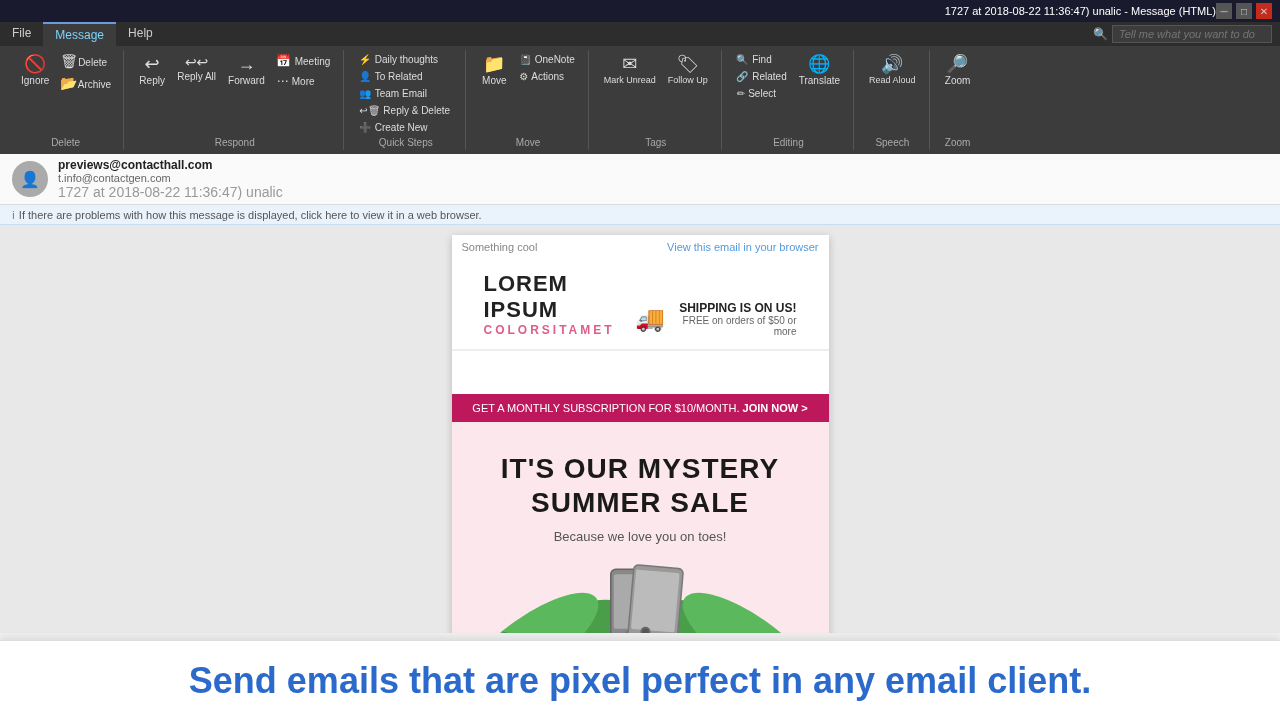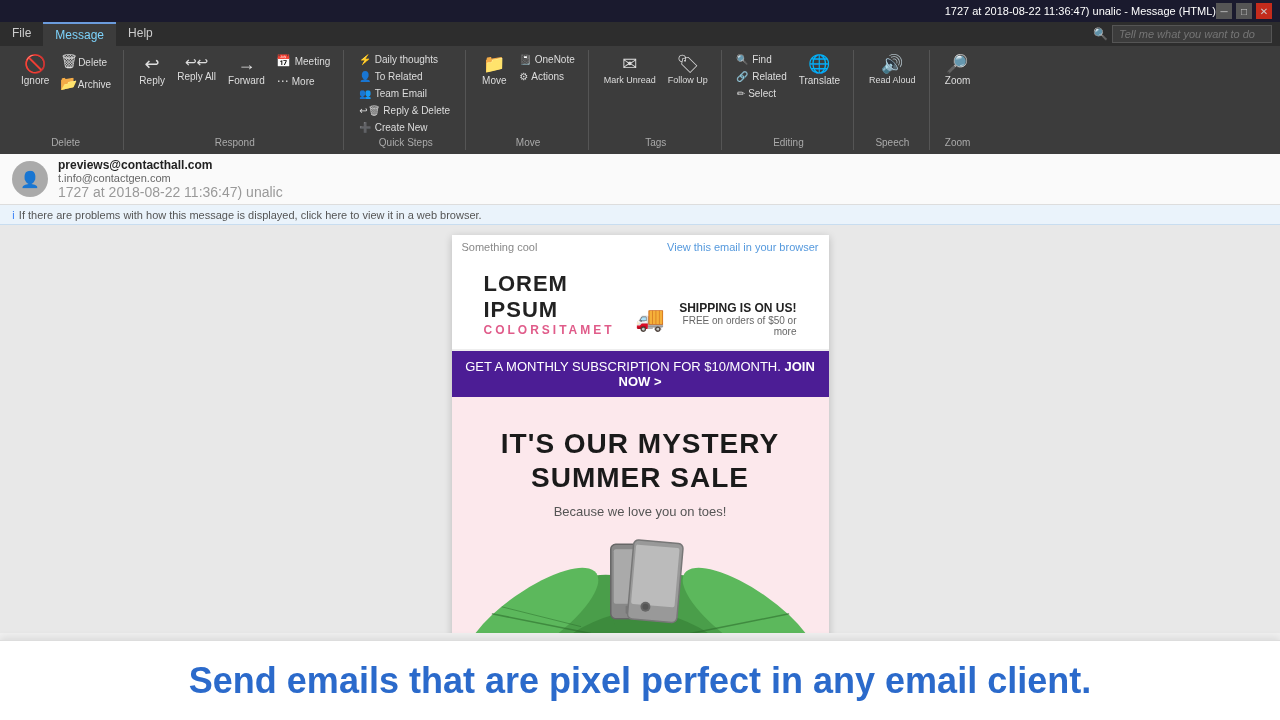--- a/index.html
+++ b/index.html
@@ -170,25 +170,26 @@
       align-items: center;
       gap: 8px;
       text-align: right;
     }
     .truck-icon { font-size: 24px; color: #555; }
     .shipping-text { font-size: 11px; }
     .shipping-title { font-weight: bold; color: #222; font-size: 12px; }
     .shipping-desc { color: #666; font-size: 10px; }
 
     .promo-bar {
-      background: #4c1d95;
+      background: #be185d;
       text-align: center;
       padding: 8px;
-      font-size: 13px;
+      font-size: 11px;
       color: #fff;
+      margin-top: 43px;
     }
     .promo-bar strong { font-weight: 900; }
 
     .email-hero {
       background: #fce8ec;
       padding: 30px 20px 0;
       text-align: center;
     }
     .hero-title {
       font-size: 28px;

